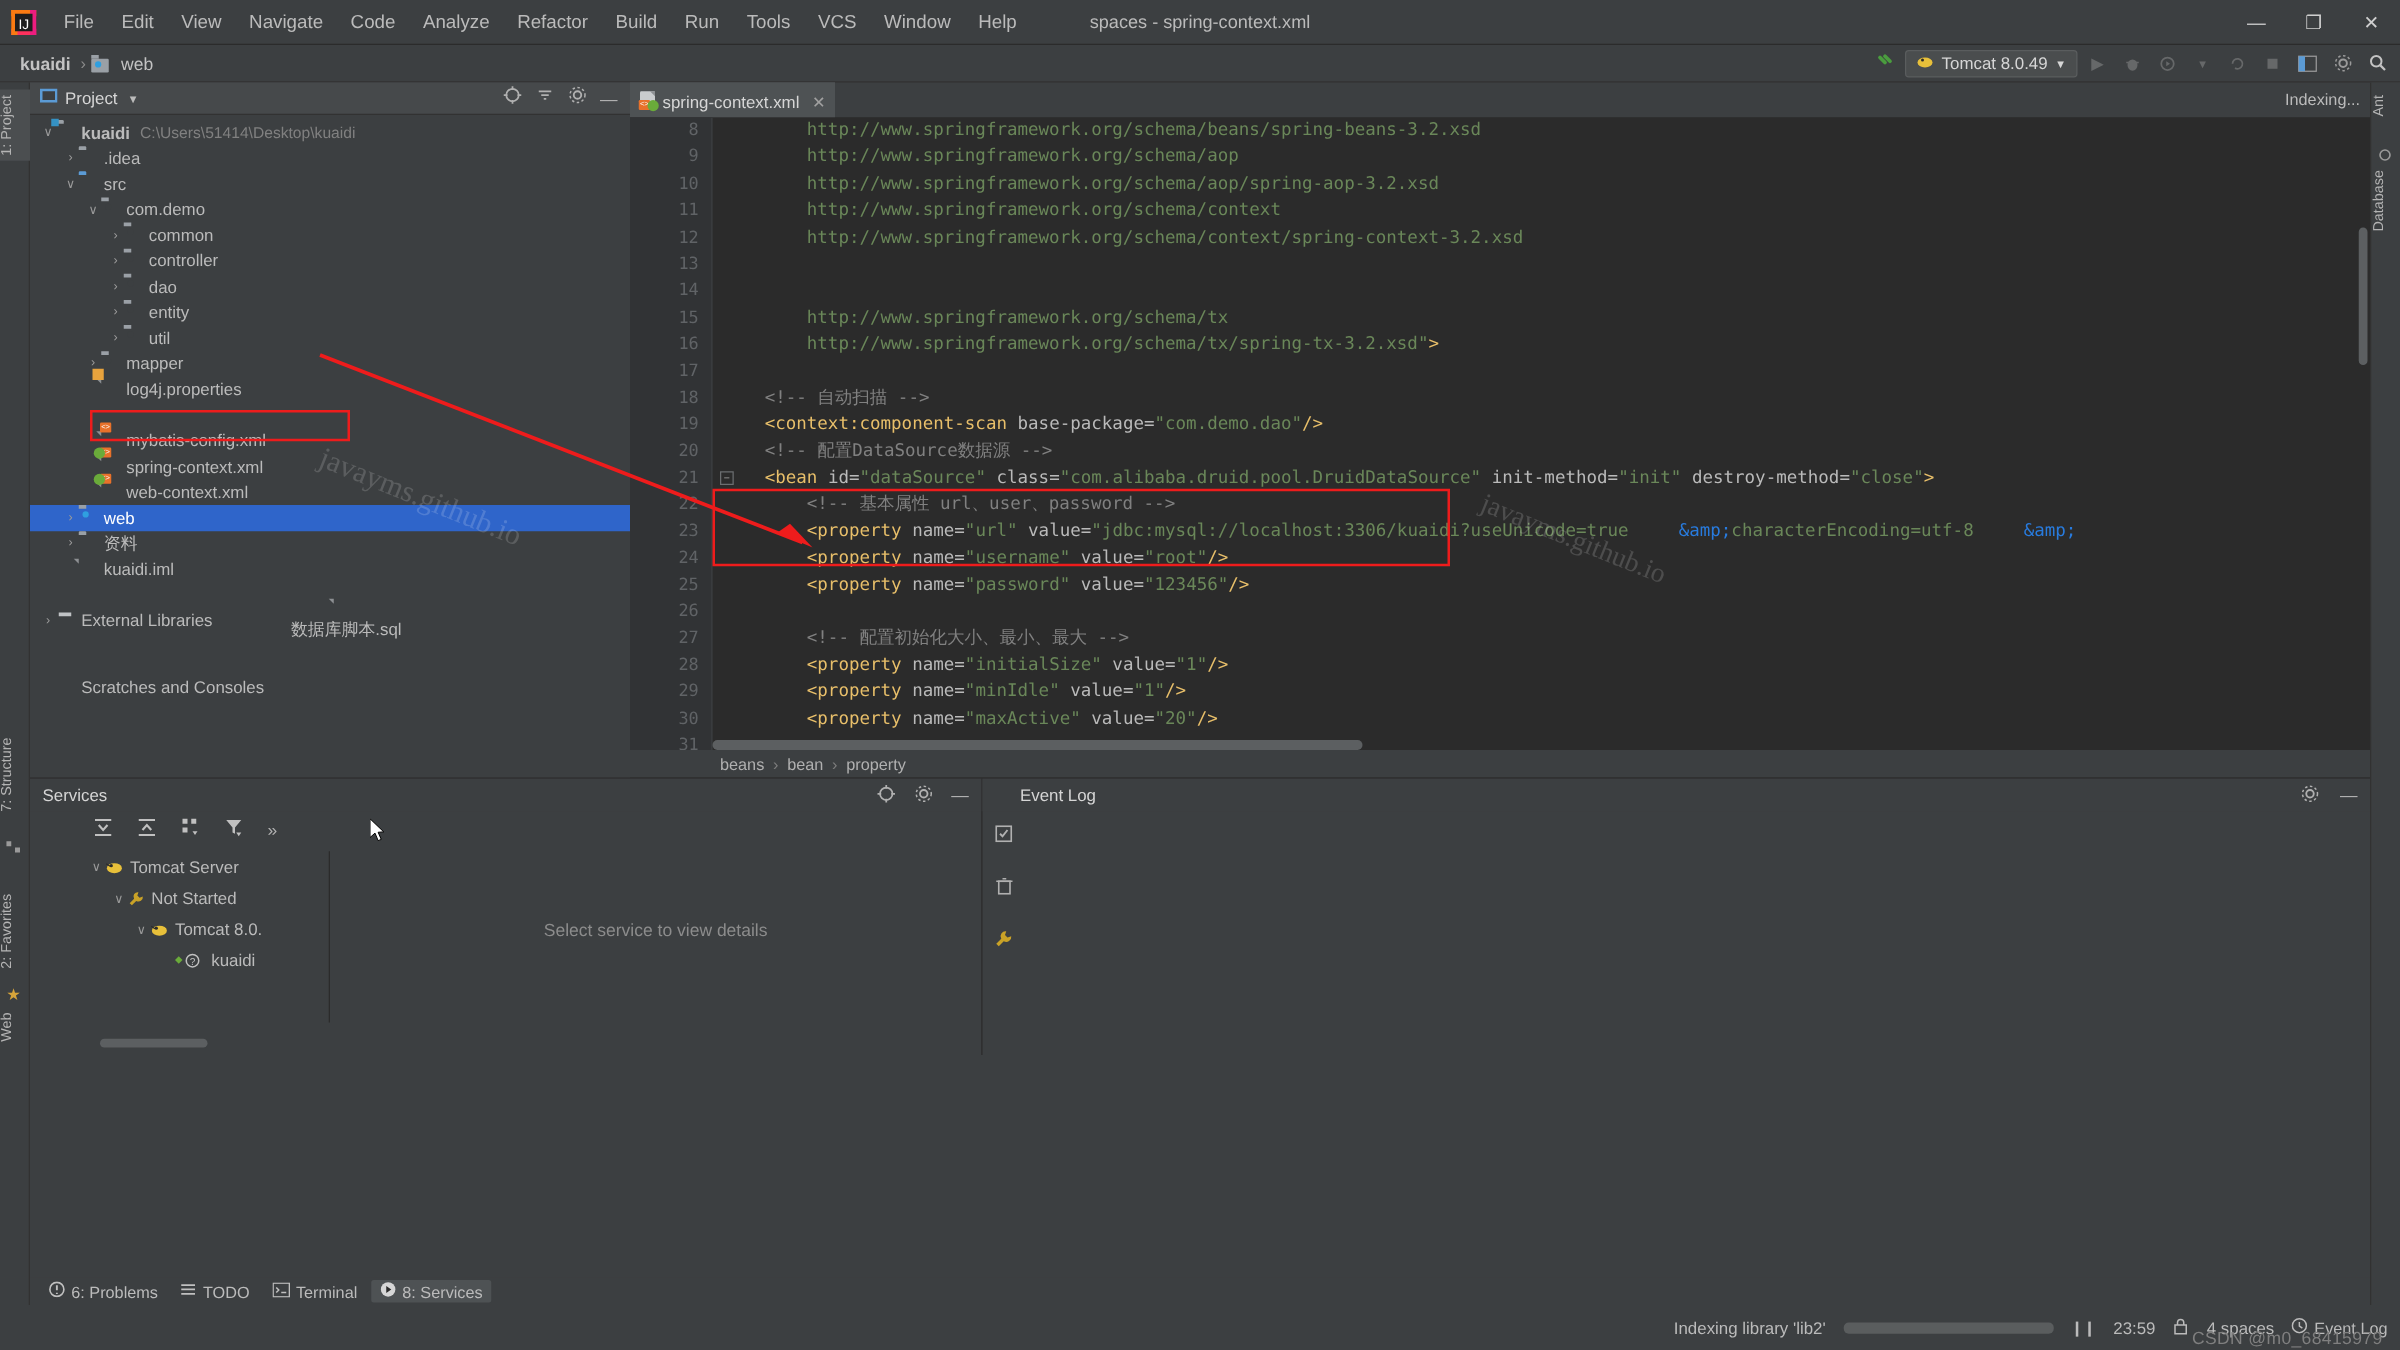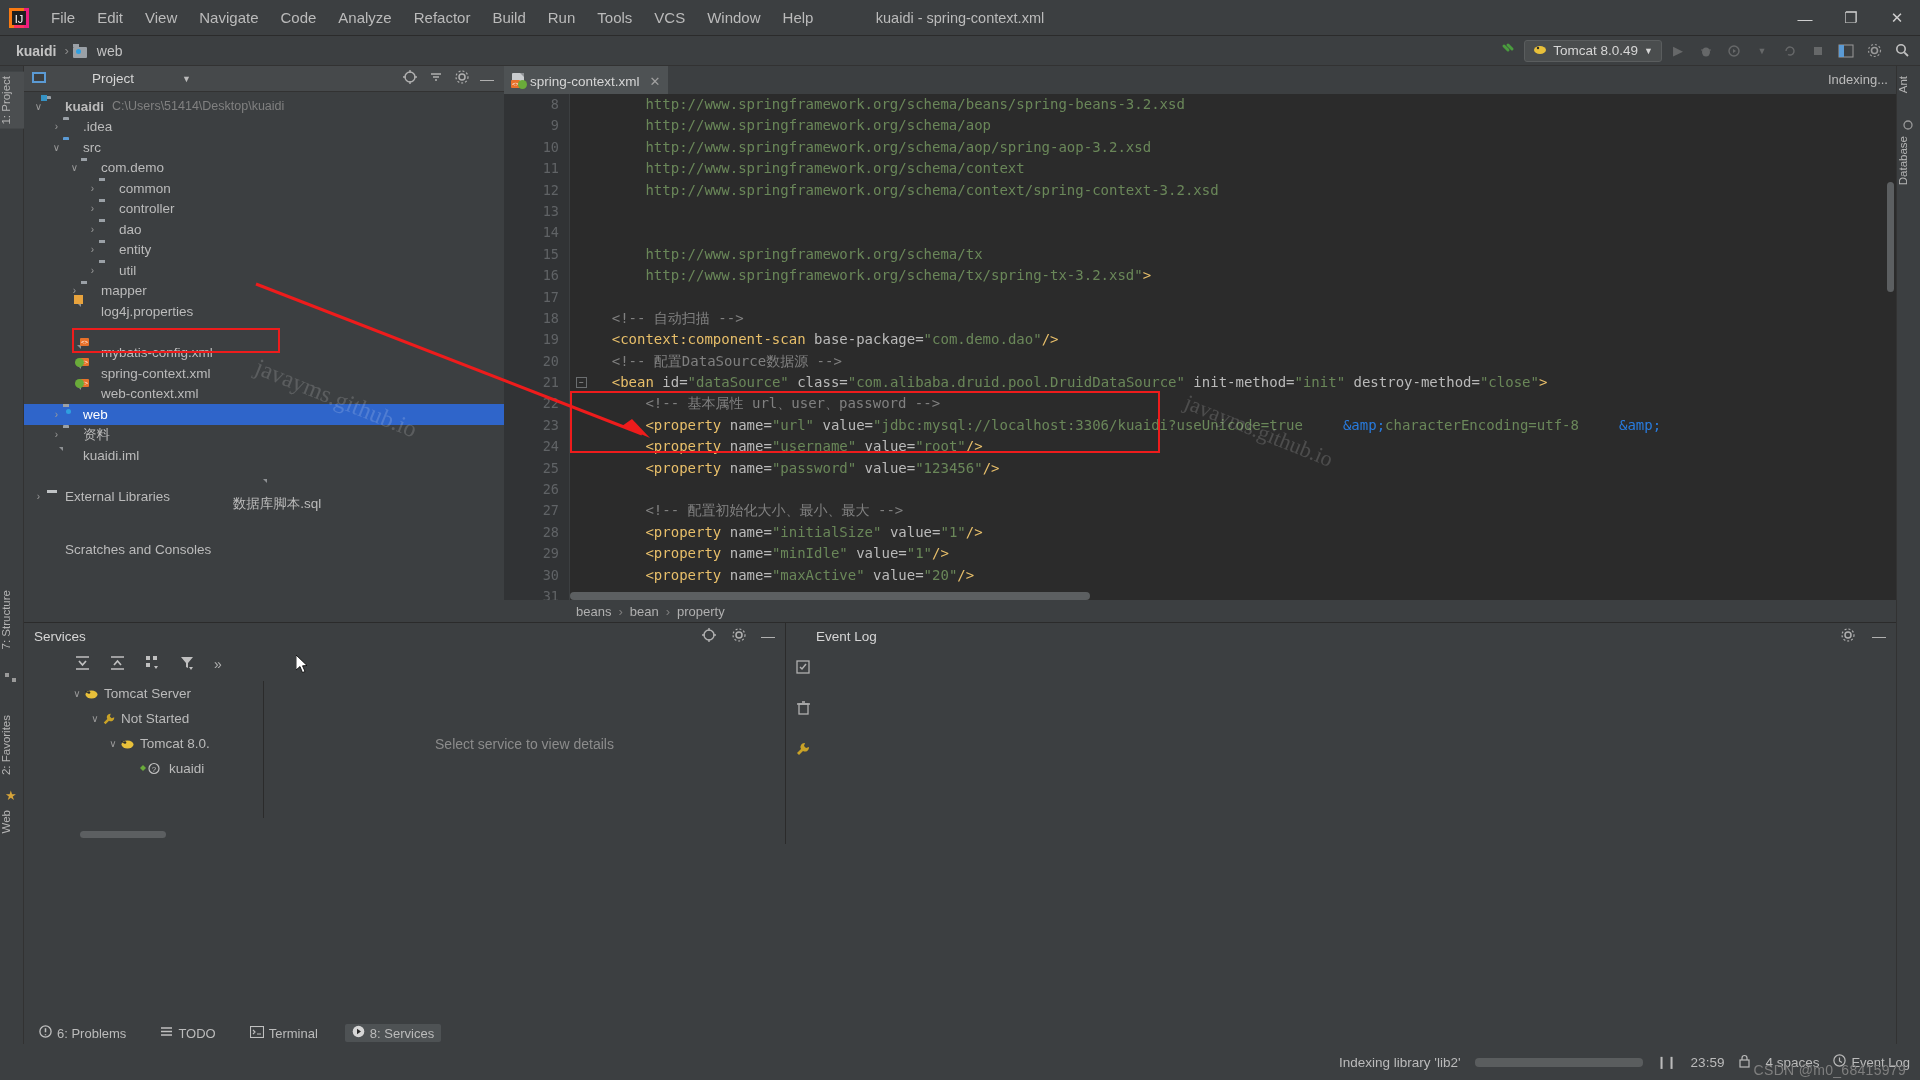--- a/index.html
+++ b/index.html
@@ -66,21 +66,20 @@
     border-left:1px solid #323232;
   }
 
   
   .project-panel {
     position:absolute; left:24px; top:66px; width:480px; height:556px; background:#3c3f41;
   }
   .panel-head {
     height:26px; display:flex; align-items:center; background:#46494b; padding-left:8px;
     border-bottom:1px solid #323232;
-    gap:40px;
   }
   .panel-head .title { color:#d6d6d6; font-size:13.5px; margin-left:6px; }
   .panel-head .ctrls { position:absolute; right:4px; display:flex; gap:10px; align-items:center; }
   .tree {
     position:absolute; left:0; top:26px; right:0; bottom:0; background:#3c3f41;
     overflow:hidden; padding-top:4px;
   }
   .tree-row {
     display:flex; align-items:center; height:20.5px; font-size:13.5px; color:#bbbbbb;
     white-space:nowrap; position:relative;
@@ -195,21 +194,21 @@
   .svc-hscroll{position:absolute;left:56px;bottom:6px;width:86px;height:7px;background:#5c5f61;border-radius:4px;}
   .evt-side {
     position:absolute; right:auto; left:0; top:26px; width:34px; bottom:0;
     display:flex; flex-direction:column; align-items:center; gap:22px; padding-top:10px;
   }
   .evt-icon{color:#9a9a9a;font-size:15px;}
 
   
   .toolbtns {
     position:absolute; left:24px; bottom:36px; right:24px; height:22px;
-    display:flex; align-items:center; gap:20px; padding-left:8px; background:#3c3f41;
+    display:flex; align-items:center; gap:4px; padding-left:8px; background:#3c3f41;
   }
   .tool-btn { display:flex; align-items:center; gap:5px; color:#bbbbbb; font-size:13px; padding:1px 7px;}
   .tool-btn.active { background:#4e5254; border-radius:2px; }
 
   
   .statusbar {
     position:absolute; left:0; bottom:0; width:1920px; height:36px; background:#3c3f41;
     display:flex; align-items:center; color:#bbbbbb; font-size:13.5px;
   }
   .sb-right { position:absolute; right:10px; display:flex; align-items:center; gap:14px;}
@@ -244,21 +243,21 @@
       <div class="menu-item">Code</div>
       <div class="menu-item">Analyze</div>
       <div class="menu-item">Refactor</div>
       <div class="menu-item">Build</div>
       <div class="menu-item">Run</div>
       <div class="menu-item">Tools</div>
       <div class="menu-item">VCS</div>
       <div class="menu-item">Window</div>
       <div class="menu-item">Help</div>
     </div>
-    <div class="win-title">kuaidi - spring-context.xml</div>
+    <div class="win-title">spaces - spring-context.xml</div>
     <div class="win-buttons">
       <div class="win-btn">—</div>
       <div class="win-btn">❐</div>
       <div class="win-btn close">✕</div>
     </div>
   </div>
 
   <div class="navbar">
     <div class="crumb" style="margin-left:12px;">
       <span class="b-txt bold">kuaidi</span>

